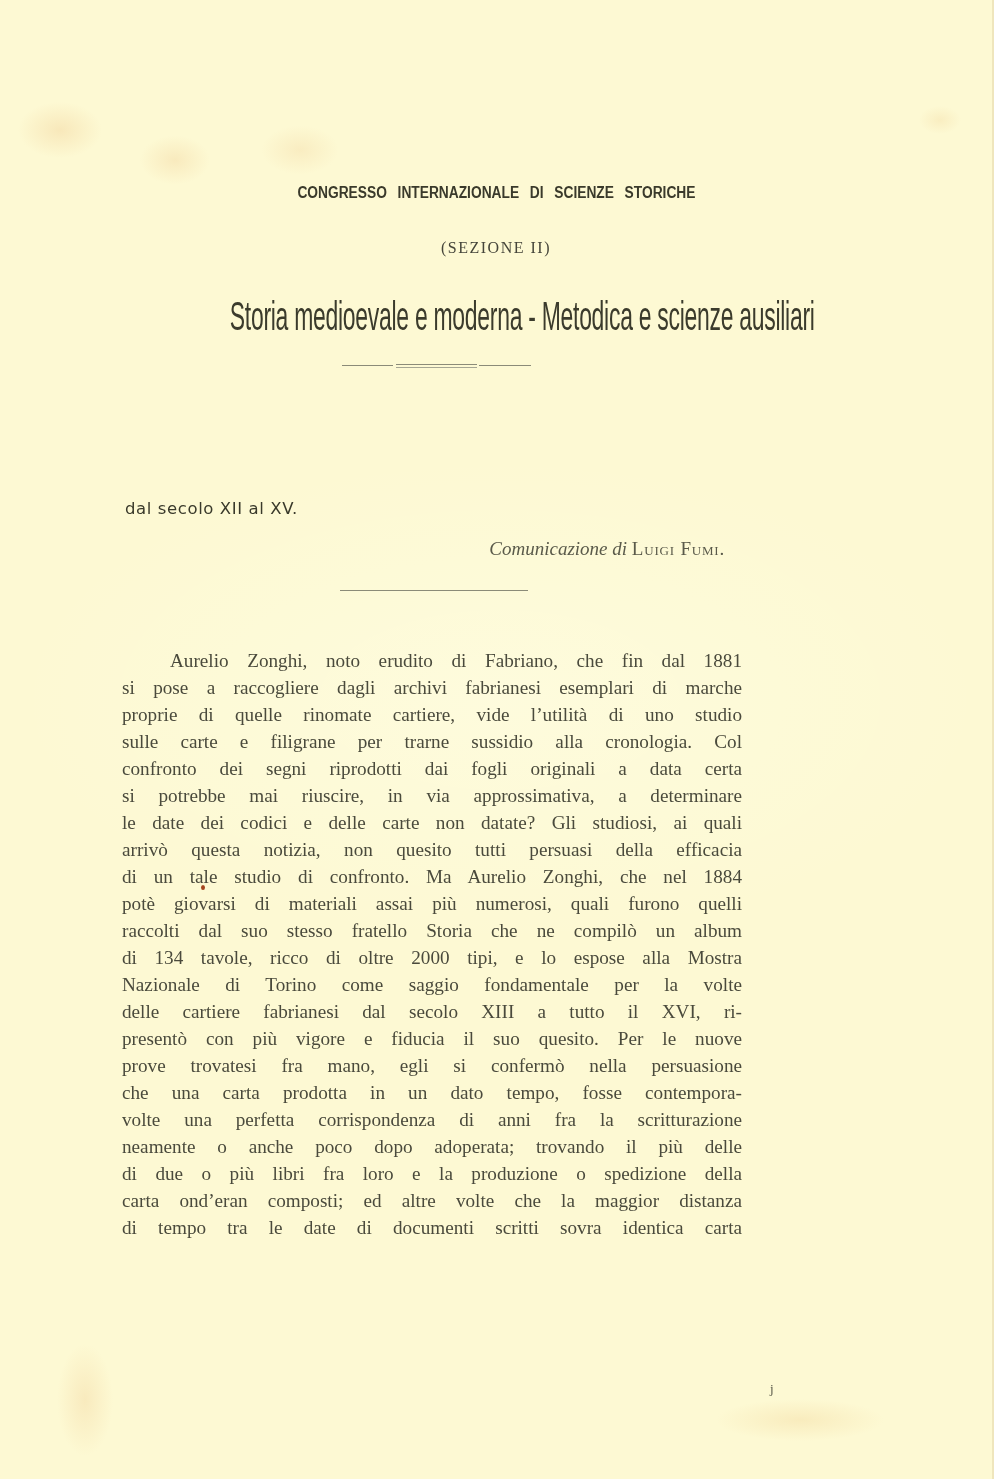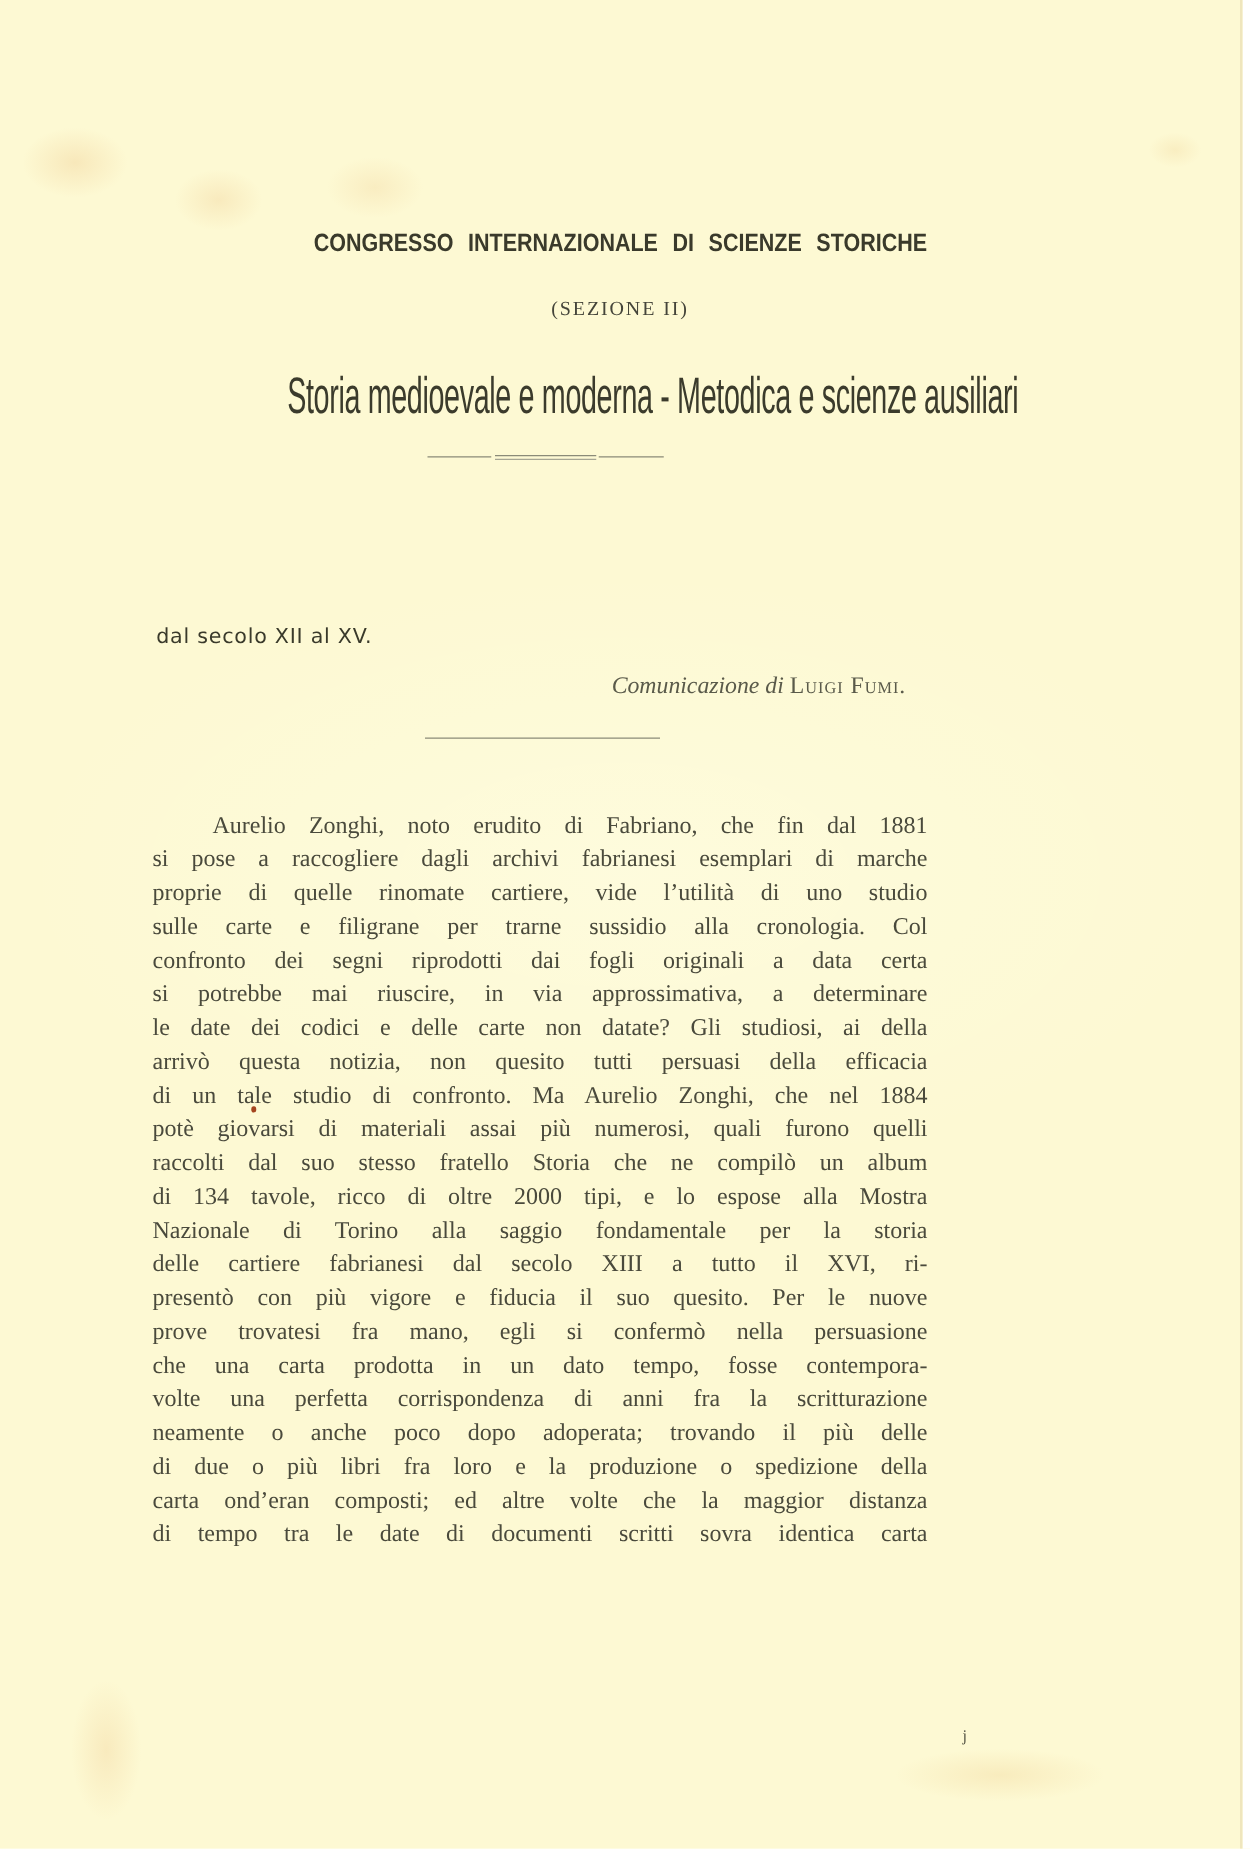--- a/index.html
+++ b/index.html
@@ -19,21 +19,21 @@
       radial-gradient(ellipse 30px 20px at 940px 120px, rgba(238,205,140,0.25), transparent 70%),
       radial-gradient(ellipse 600px 300px at 500px 700px, rgba(255,255,235,0.4), transparent 80%);
     border-right: 2px solid #efe6bd;
     color: #3b3b2c;
   }
   .header-line {
     position: absolute; left: 0; width: 992px; text-align: center; white-space: nowrap;
   }
   .congress {
     top: 184px; font-family: "Liberation Sans", sans-serif; font-weight: bold;
-    font-size: 20px; letter-spacing: 0px; color: #3a3a2b; text-decoration: underline;
+    font-size: 16px; letter-spacing: 0px; color: #3a3a2b; text-decoration: underline;
   }
   .congress span { display: inline-block; transform: scaleX(0.86); transform-origin: center; word-spacing: 8px; }
   .section {
     top: 239px; font-family: "Liberation Serif", serif; font-size: 16px; letter-spacing: 1.5px; color: #45453a;
   }
   .subject {
     top: 293px; font-family: "Liberation Sans", sans-serif; font-size: 41px; color: #3b3b2c; font-weight: normal;
   }
   .subject span { display: inline-block; transform: scaleX(0.56); transform-origin: center; letter-spacing: -0.5px; }
 
@@ -94,27 +94,27 @@
 
   <div class="rule" style="left:340px; top:590px; width:188px;"></div>
 
   <div class="body-text">
     <span class="body-line indent">Aurelio Zonghi, noto erudito di Fabriano, che fin dal 1881</span>
     <span class="body-line">si pose a raccogliere dagli archivi fabrianesi esemplari di marche</span>
     <span class="body-line">proprie di quelle rinomate cartiere, vide l’utilità di uno studio</span>
     <span class="body-line">sulle carte e filigrane per trarne sussidio alla cronologia. Col</span>
     <span class="body-line">confronto dei segni riprodotti dai fogli originali a data certa</span>
     <span class="body-line">si potrebbe mai riuscire, in via approssimativa, a determinare</span>
-    <span class="body-line">le date dei codici e delle carte non datate? Gli studiosi, ai della</span>
+    <span class="body-line">le date dei codici e delle carte non datate? Gli studiosi, ai quali</span>
     <span class="body-line">arrivò questa notizia, non quesito tutti persuasi della efficacia</span>
     <span class="body-line">di un tale studio di confronto. Ma Aurelio Zonghi, che nel 1884</span>
     <span class="body-line">potè giovarsi di materiali assai più numerosi, quali furono quelli</span>
     <span class="body-line">raccolti dal suo stesso fratello Storia che ne compilò un album</span>
     <span class="body-line">di 134 tavole, ricco di oltre 2000 tipi, e lo espose alla Mostra</span>
-    <span class="body-line">Nazionale di Torino alla saggio fondamentale per la storia</span>
+    <span class="body-line">Nazionale di Torino come saggio fondamentale per la volte</span>
     <span class="body-line">delle cartiere fabrianesi dal secolo XIII a tutto il XVI, ri-</span>
     <span class="body-line">presentò con più vigore e fiducia il suo quesito. Per le nuove</span>
     <span class="body-line">prove trovatesi fra mano, egli si confermò nella persuasione</span>
     <span class="body-line">che una carta prodotta in un dato tempo, fosse contempora-</span>
     <span class="body-line">volte una perfetta corrispondenza di anni fra la scritturazione</span>
     <span class="body-line">neamente o anche poco dopo adoperata; trovando il più delle</span>
     <span class="body-line">di due o più libri fra loro e la produzione o spedizione della</span>
     <span class="body-line">carta ond’eran composti; ed altre volte che la maggior distanza</span>
     <span class="body-line">di tempo tra le date di documenti scritti sovra identica carta</span>
   </div>

